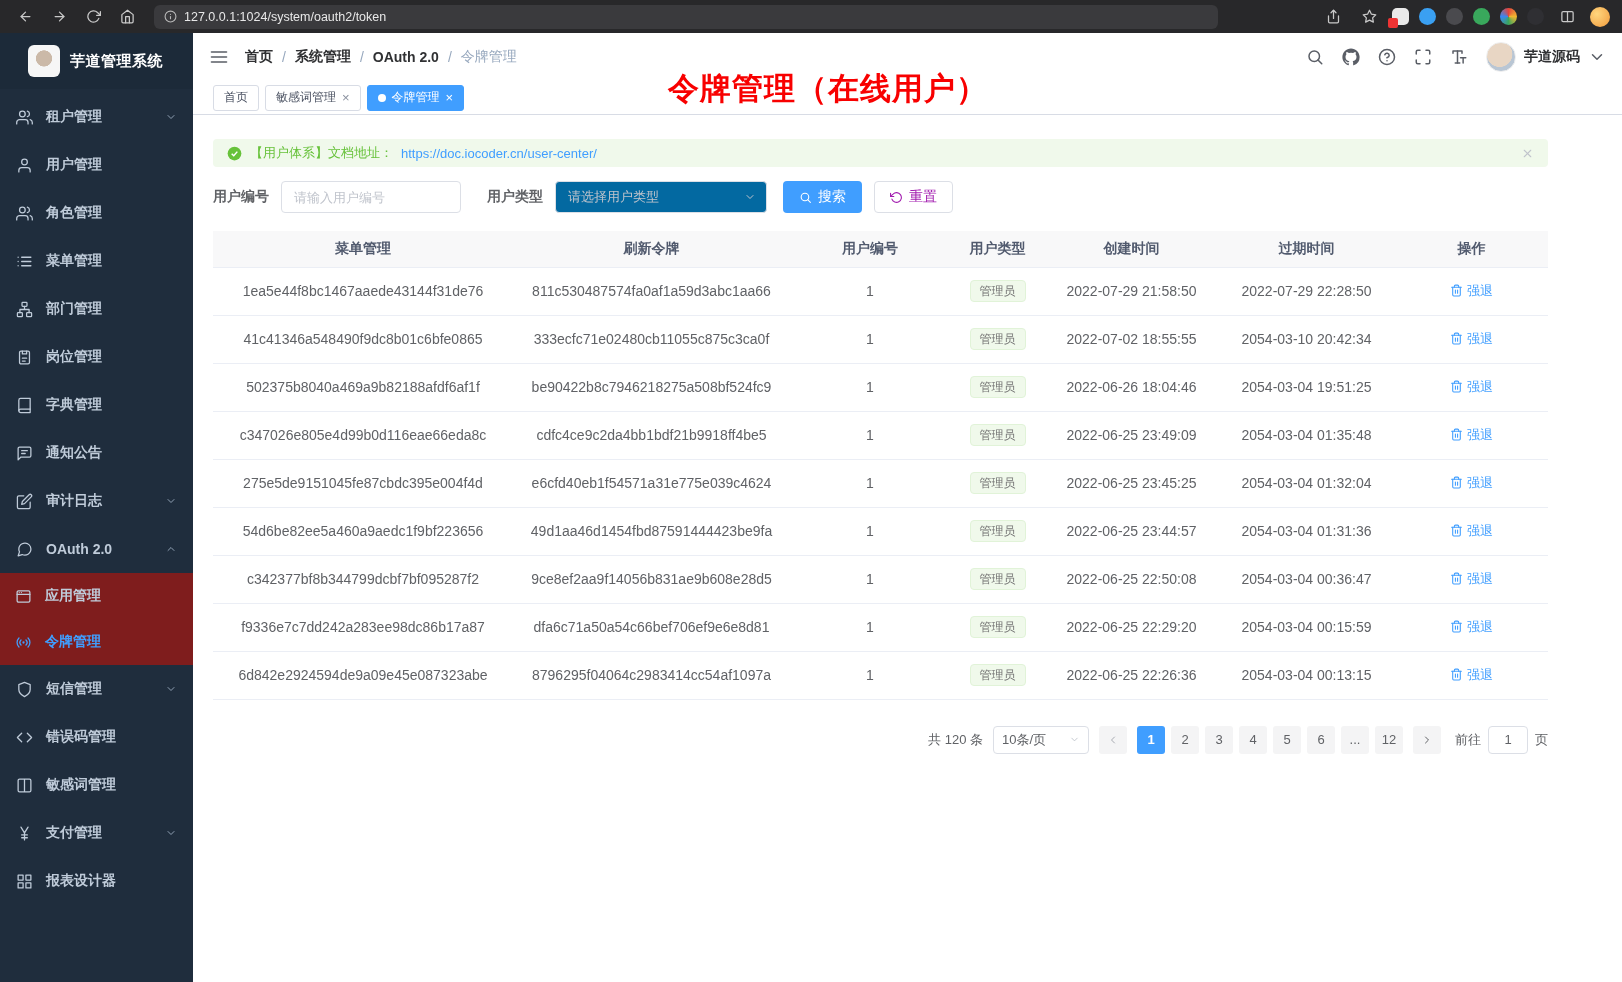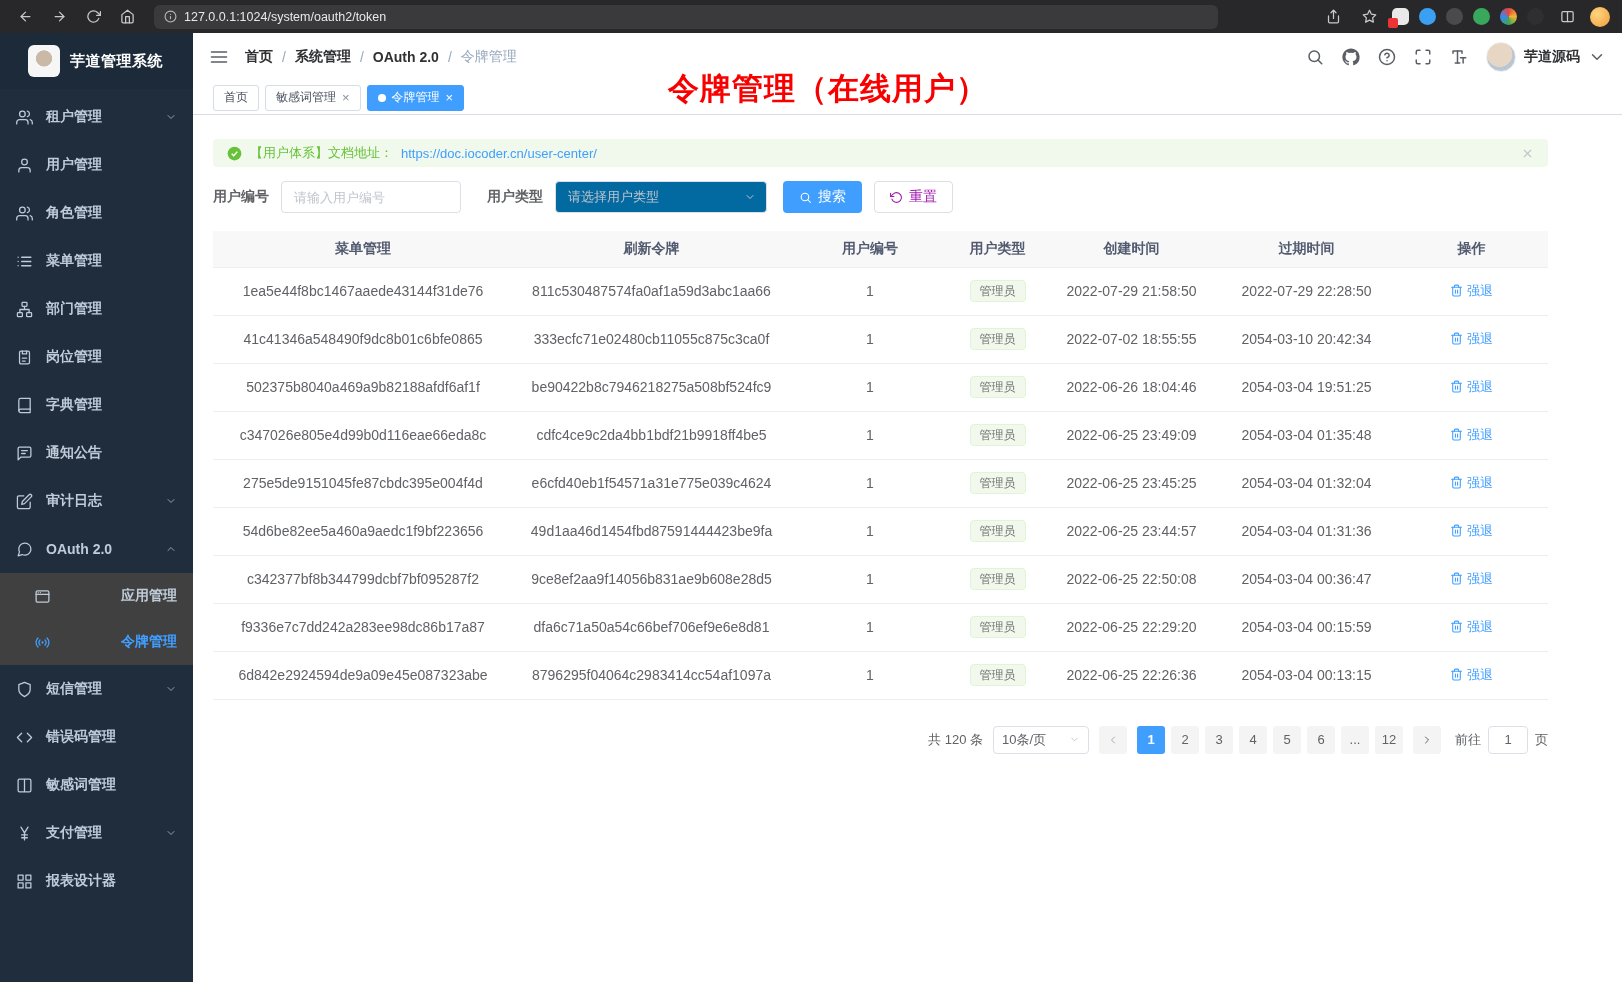--- a/index.html
+++ b/index.html
@@ -32,21 +32,21 @@
 
   
   .logo-row { height: 56px; display:flex; align-items:center; gap: 10px; padding: 0 28px; background:#1c2a39; }
   .logo-img { width: 32px; height: 32px; border-radius: 6px; background: radial-gradient(circle at 50% 42%, #cbb9a8 32%, #f6f6f6 34%); }
   .logo-title { color:#fff; font-size: 15px; font-weight: 700; letter-spacing: .5px; }
   .menu { padding-top: 4px; }
   .menu-item { height: 48px; display:flex; align-items:center; padding: 0 16px; color:#bfcbd9; font-size: 14px; cursor:pointer;font-weight:bold; }
   .menu-item svg.mi { width: 17px; height: 17px; margin-right: 13px; stroke-width: 1.8; }
   .menu-item .chev { margin-left:auto; width: 12px; height: 12px; color:#8fa0b3; }
   .chev.up { transform: rotate(180deg); }
-  .menu-item.sub { height: 46px; padding-left: 34px; background:#404040;justify-content:space-between; }
+  .menu-item.sub { height: 46px; padding-left: 15px; background:#7f1d1d; }
   .menu-item.active { color:#409eff; }
 
   
   .navbar { height: 48px; display:flex; align-items:center; padding: 0 16px; background:#fff; }
   .hamburger { width: 20px; height: 20px; color:#5a5e66; cursor:pointer; }
   .breadcrumb { margin-left: 16px; display:flex; align-items:center; gap: 9px; font-size: 14px; }
   .bc-item { color:#303133; font-weight: 600; cursor:pointer; }
   .bc-sep { color:#97a8be; font-weight: 400; }
   .bc-last { color:#97a8be; font-weight: 400; }
   .nav-tools { margin-left:auto; display:flex; align-items:center; gap: 18px; color:#5a5e66; }

